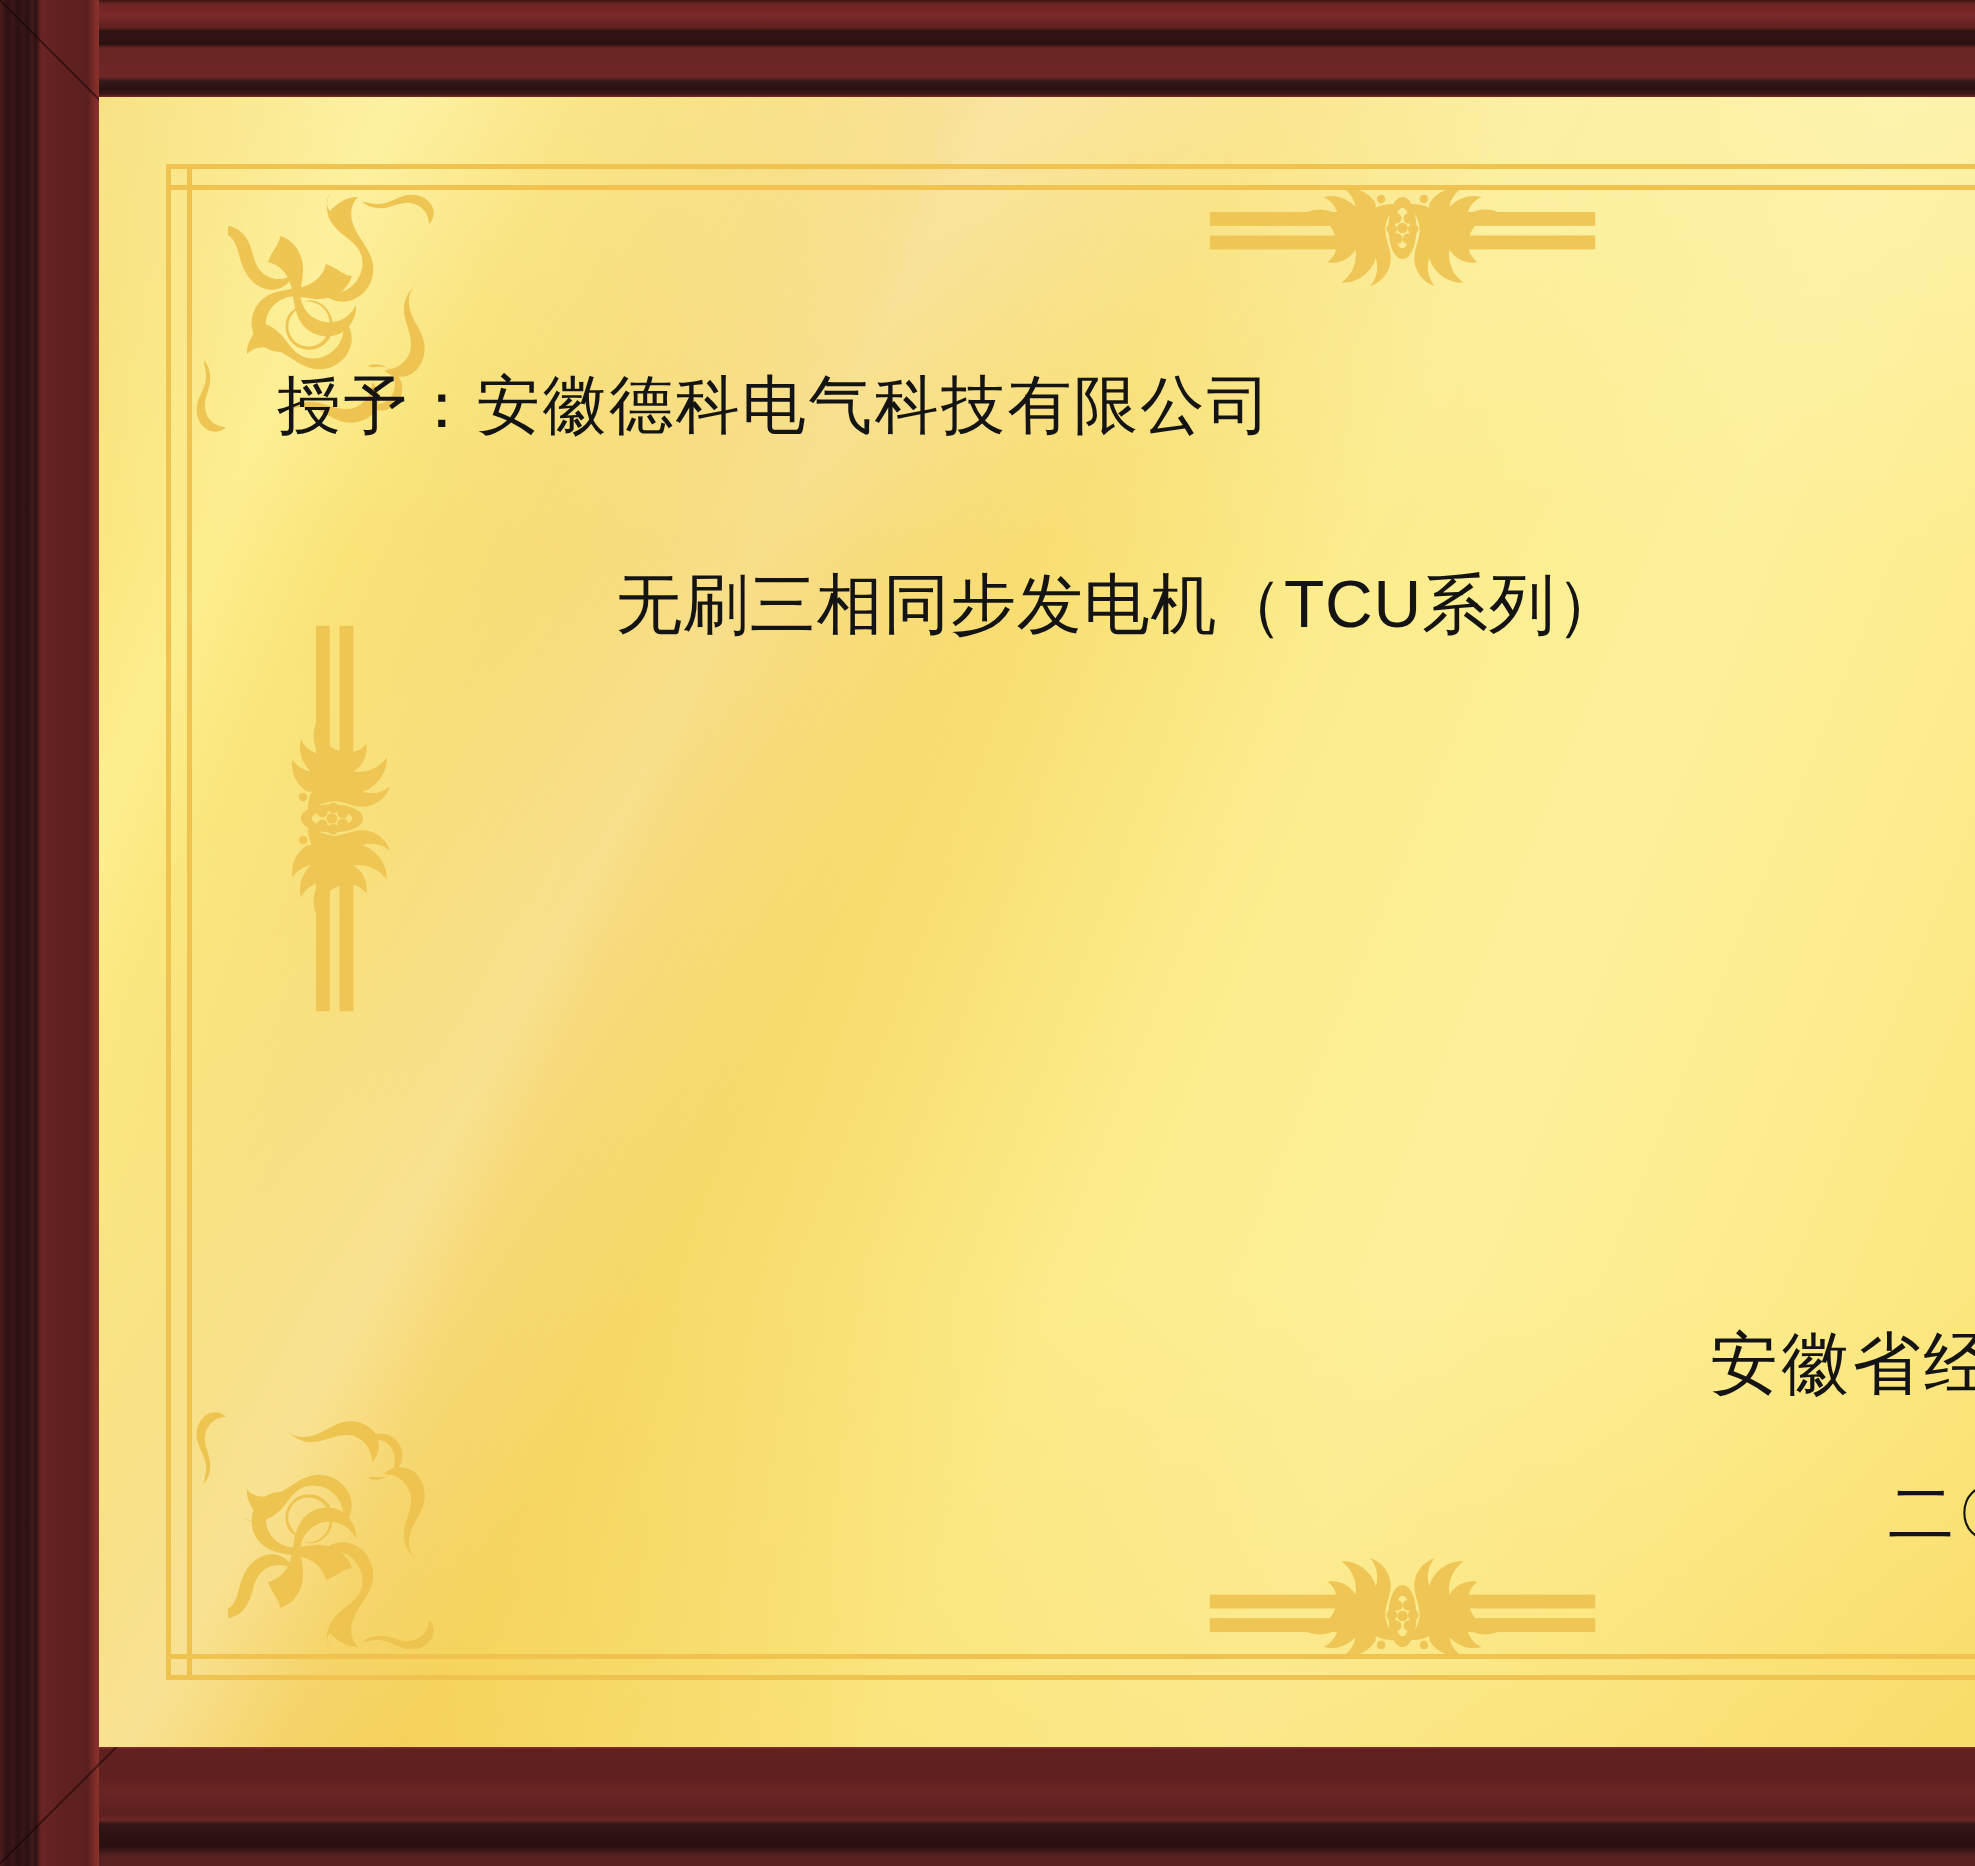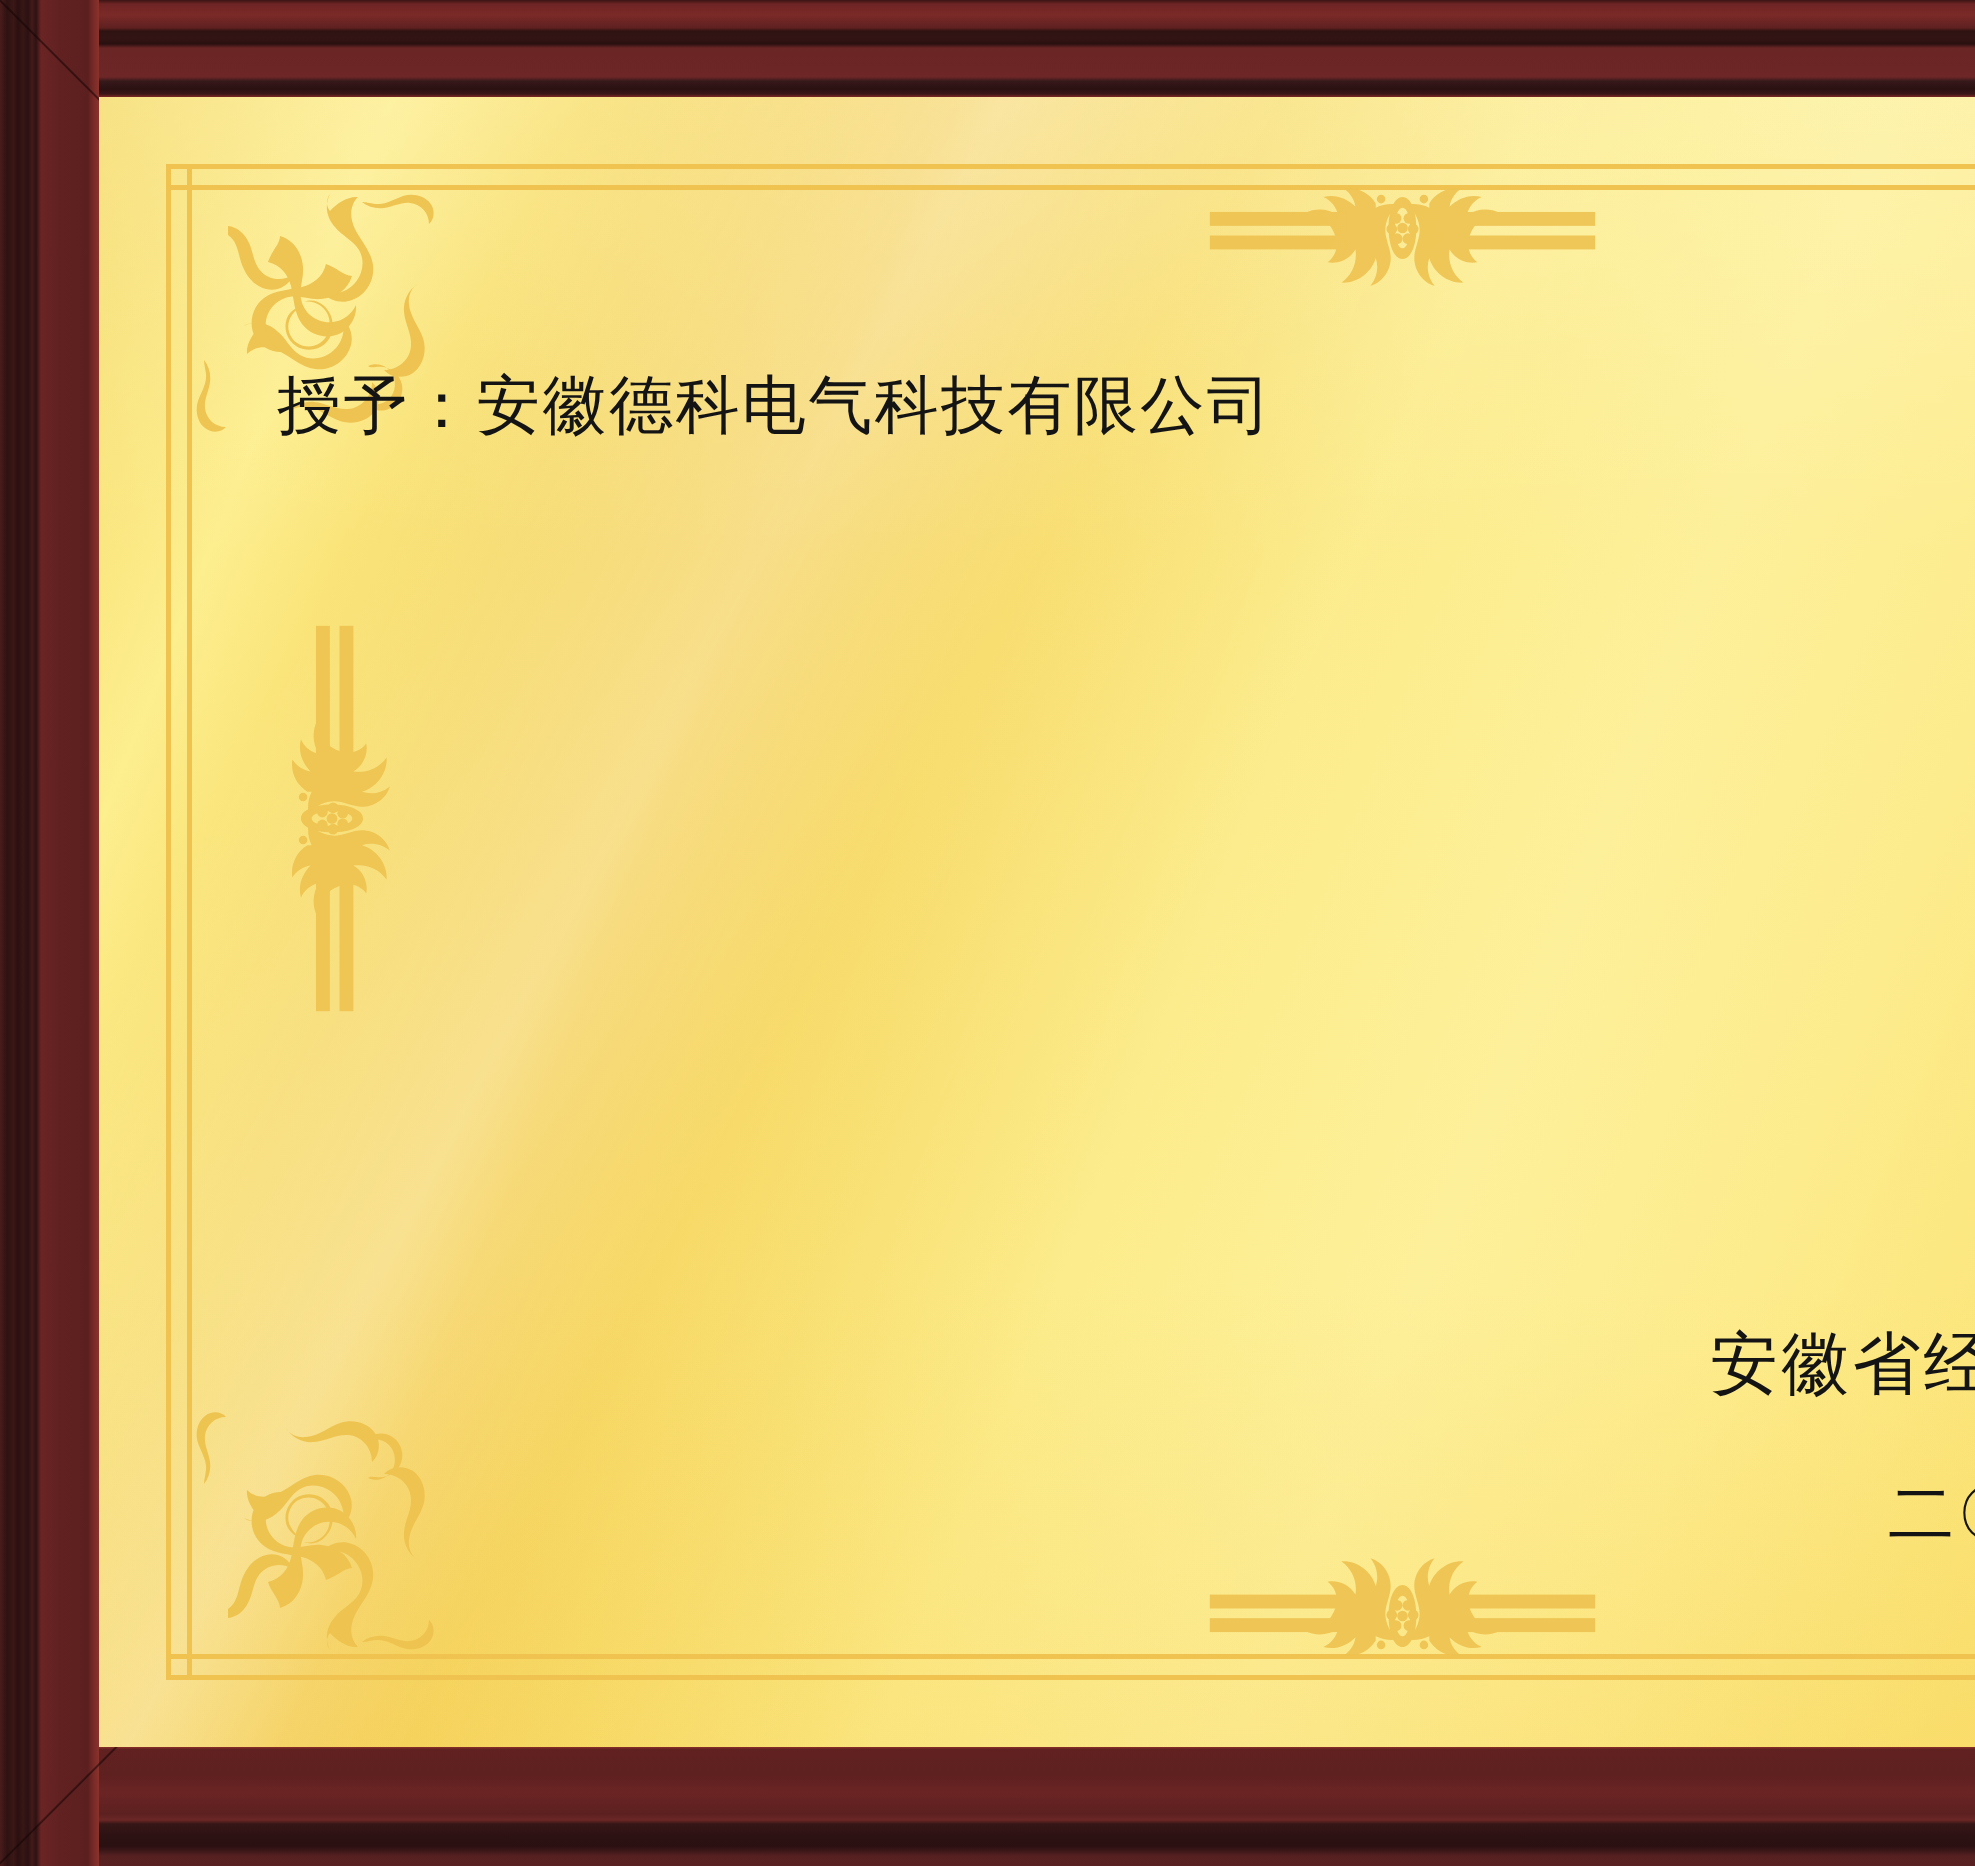--- a/index.html
+++ b/index.html
@@ -357,20 +357,21 @@
           <rect x="0" y="92" width="120" height="13"></rect>
           <rect x="232" y="70" width="128" height="13"></rect>
           <rect x="240" y="92" width="120" height="13"></rect>
         </g>
       </svg>
     </div>
 
     <div class="content">
       <div class="line-award">授予：安徽德科电气科技有限公司</div>
 
+      <div class="line-product">无刷三相同步发电机（TCU系列）</div>
 
 
       <div class="line-issuer">安徽省经济和信息化厅</div>
 
       <div class="line-date">二〇二〇年十月</div>
     </div>
 
   </div>
 </div>
 

